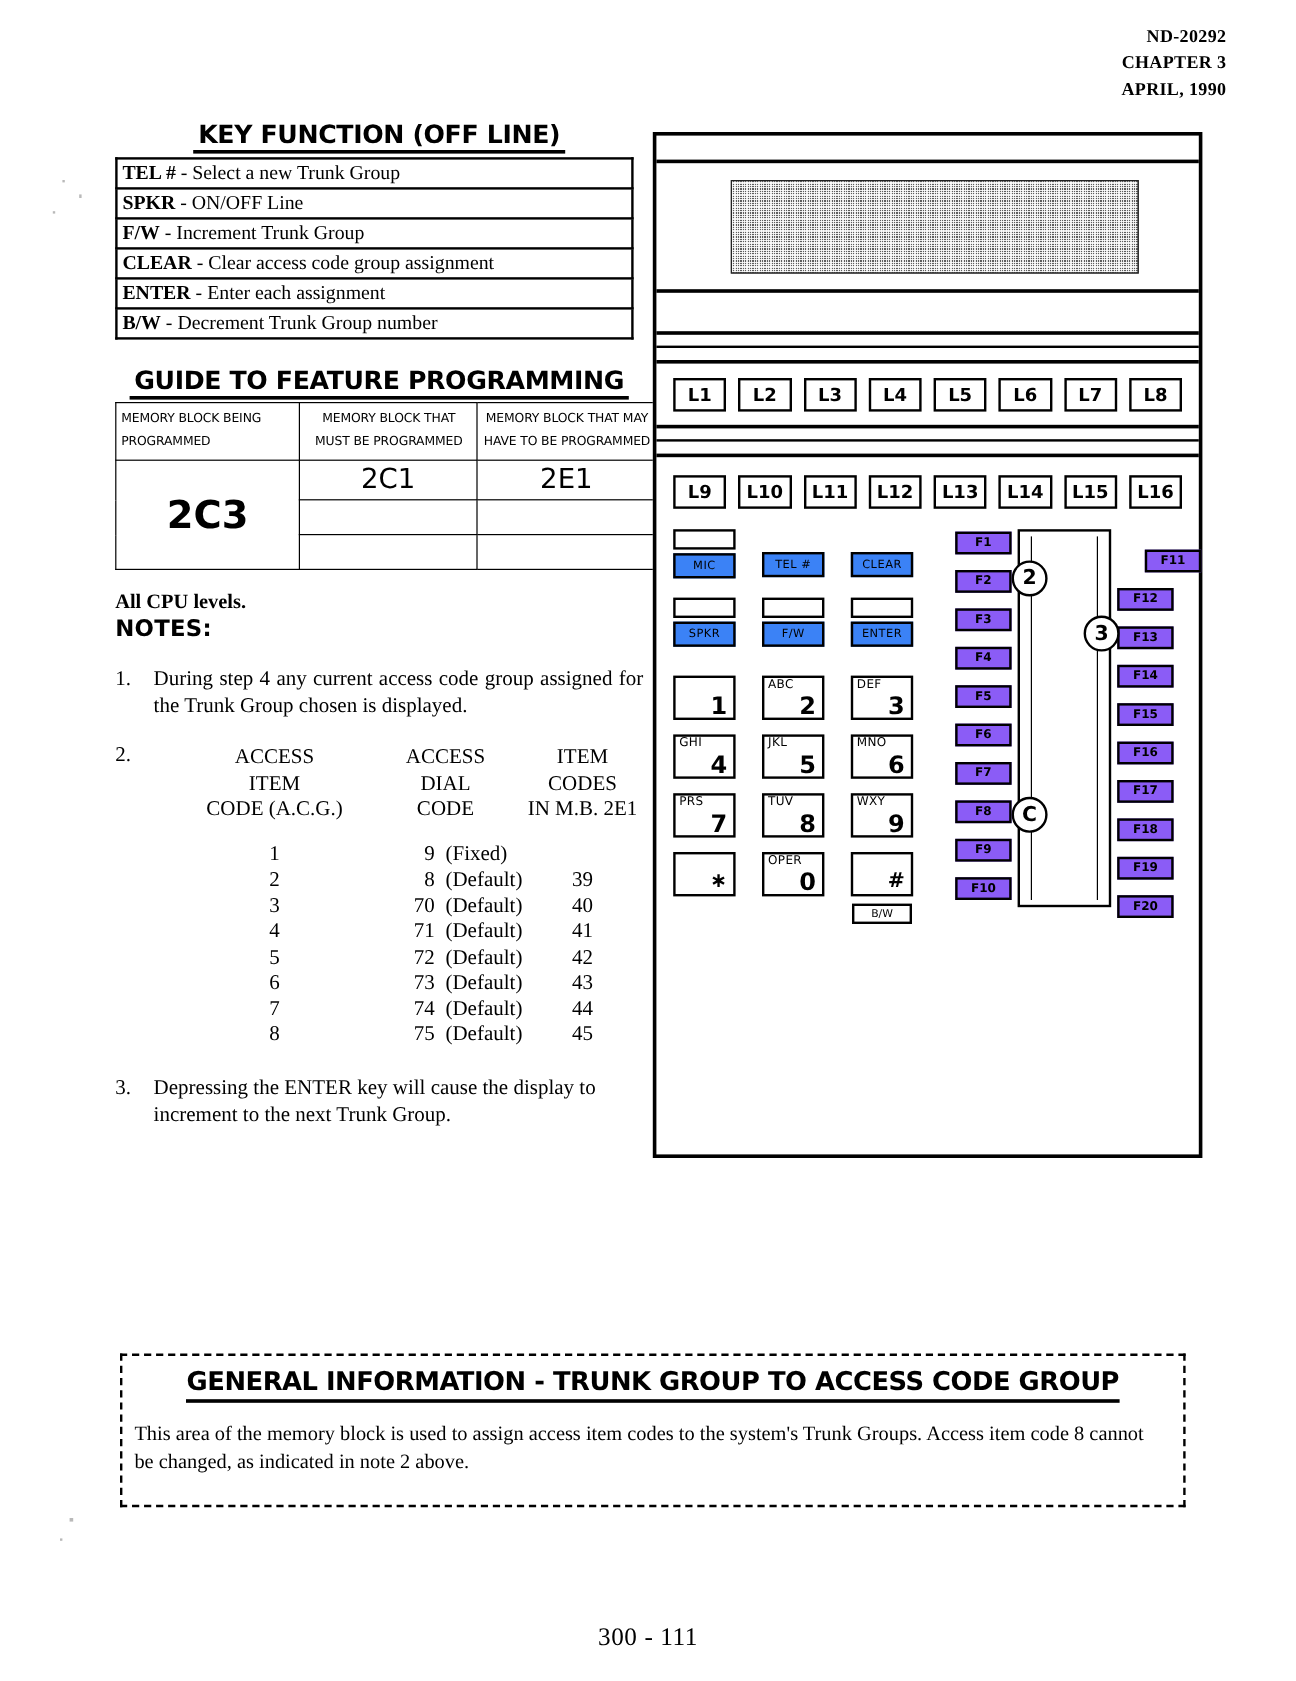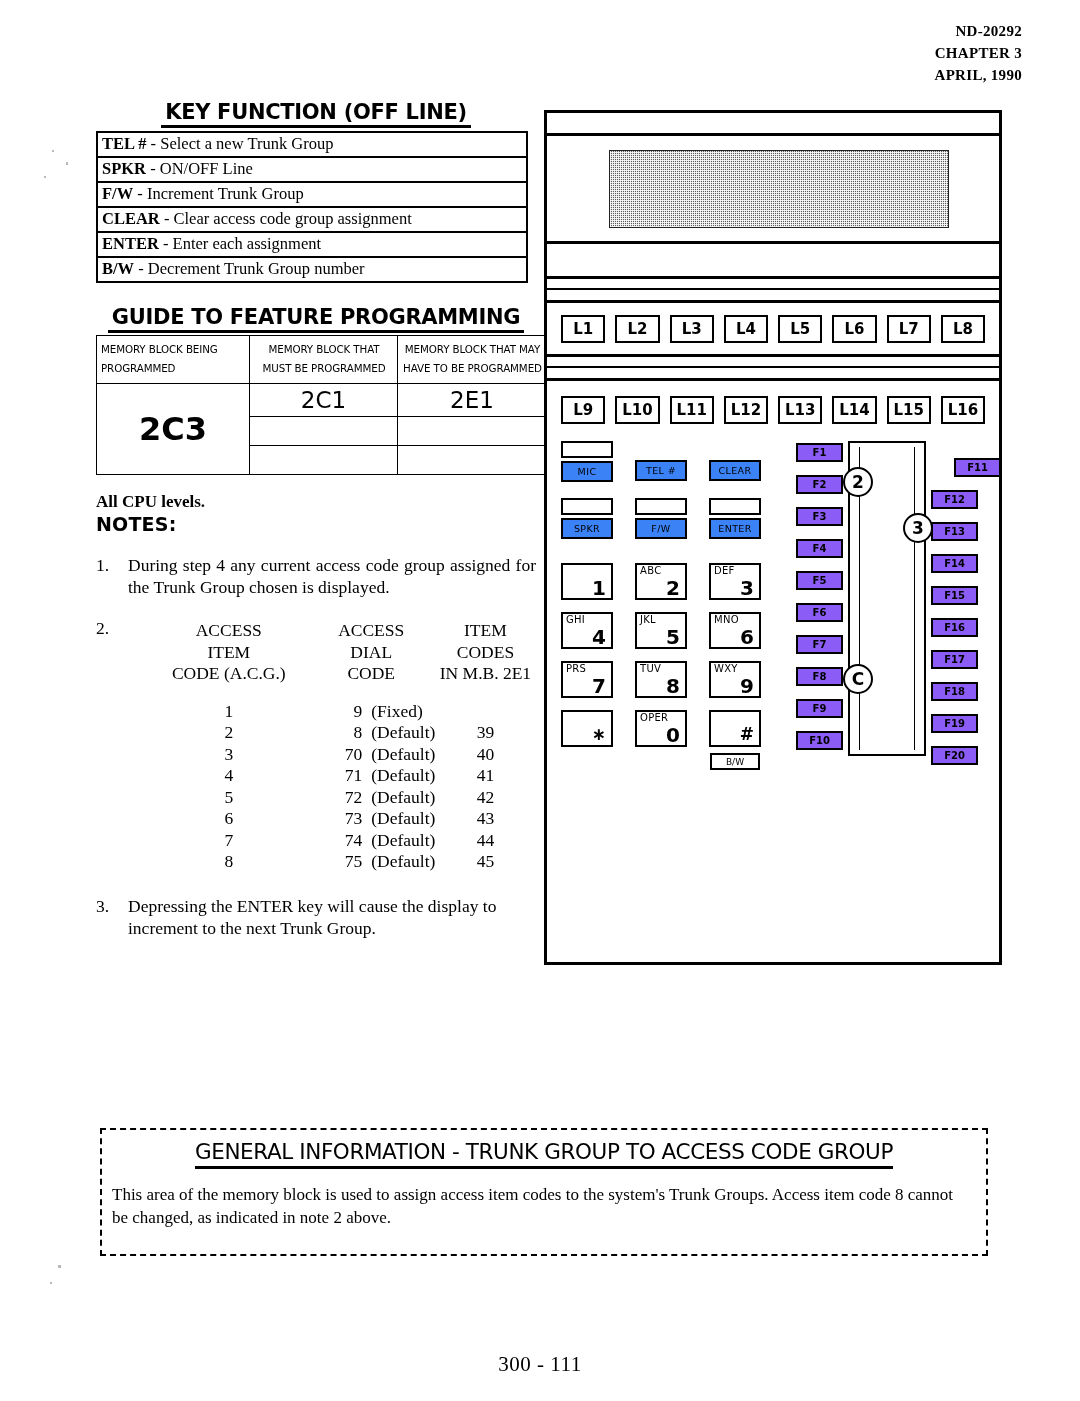--- a/index.html
+++ b/index.html
@@ -306,21 +306,21 @@
   .ginfo {
     position: absolute;
     left: 100px; top: 1128px;
     width: 888px; height: 128px;
     border: 2.5px dashed #000;
     background: #fff;
   }
   .ginfo-title {
     text-align: center;
     font-family: "DejaVu Sans", sans-serif;
-    font-weight: normal;
+    font-weight: bold;
     font-size: 21.5px;
     letter-spacing: -0.4px;
     margin-top: 9px;
   }
   .ginfo-title span {
     border-bottom: 3px solid #000;
     padding-bottom: 2px;
   }
   .ginfo-body {
     margin: 19px 14px 0 10px;

